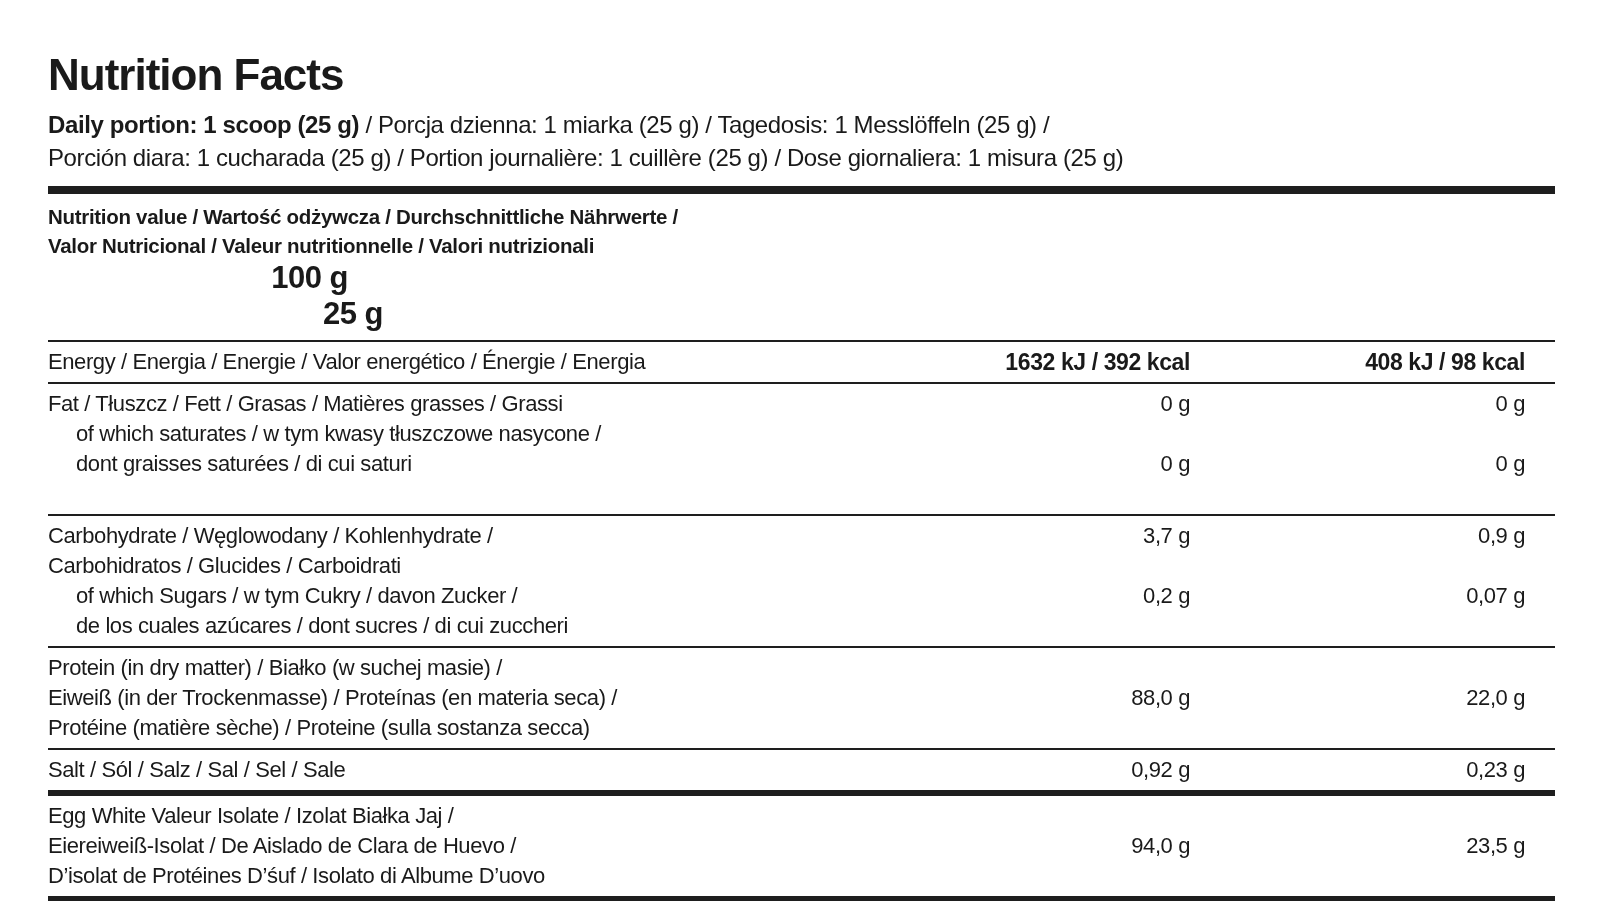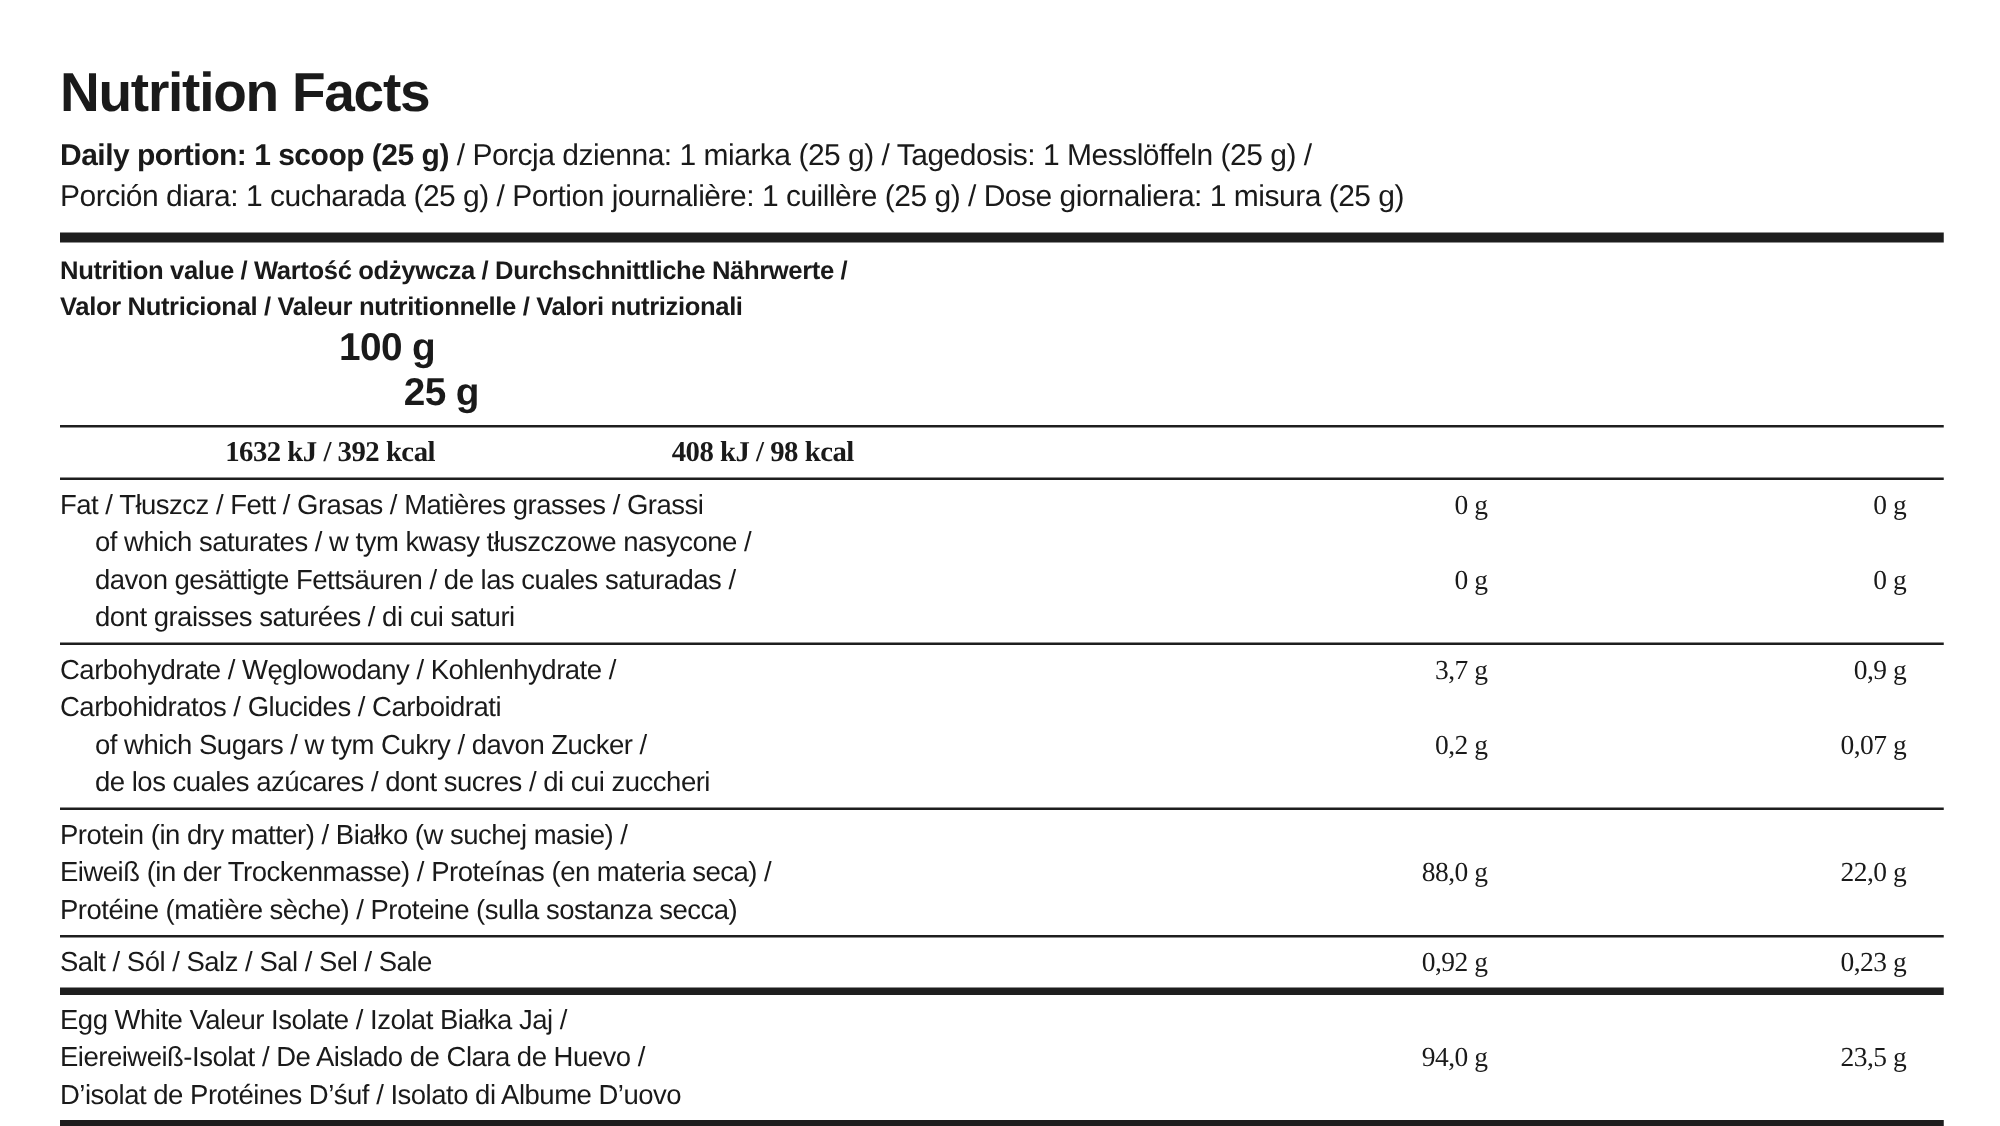--- a/index.html
+++ b/index.html
@@ -48,21 +48,21 @@
   .col-100 { width: 300px; }
   .col-25  { width: 365px; padding-right: 30px; box-sizing: border-box; }
   .line {
     height: 30px;
     display: flex;
     align-items: center;
     font-size: 22px;
     letter-spacing: -0.4px;
     white-space: nowrap;
   }
-  .col-100 .line, .col-25 .line { justify-content: flex-end; font-family: Liberation Serif, serif; }
+  .col-100 .line, .col-25 .line { justify-content: flex-end; }
   .indent { padding-left: 28px; }
   .header-row { padding: 8px 0; flex-direction: column; }
   .header-row .col-label .line {
     height: 29px;
     font-weight: bold;
     font-size: 20.5px;
     letter-spacing: -0.3px;
   }
   .header-row .colhead {
     display: flex;
@@ -92,33 +92,35 @@
     <div class="section header-row">
       <div class="col-label">
         <div class="line">Nutrition value / Wartość odżywcza / Durchschnittliche Nährwerte /</div>
         <div class="line">Valor Nutricional / Valeur nutritionnelle / Valori nutrizionali</div>
       </div>
       <div class="col-100 colhead">100 g</div>
       <div class="col-25 colhead">25 g</div>
     </div>
 
     <div class="section energy-row">
+      <div class="col-label">
+        <div class="line">Energy / Energia / Energie / Valor energético / Énergie / Energia</div>
+      </div>
       <div class="col-100">
         <div class="line val">1632 kJ / 392 kcal</div>
       </div>
       <div class="col-25">
         <div class="line val">408 kJ / 98 kcal</div>
       </div>
     </div>
 
     <div class="section">
       <div class="col-label">
         <div class="line">Fat / Tłuszcz / Fett / Grasas / Matières grasses / Grassi</div>
         <div class="line indent">of which saturates / w tym kwasy tłuszczowe nasycone /</div>
-        <div class="line indent">davon gesättigte Fettsäuren / de las cuales saturadas /</div>
         <div class="line indent">dont graisses saturées / di cui saturi</div>
       </div>
       <div class="col-100">
         <div class="line">0 g</div>
         <div class="line"></div>
         <div class="line">0 g</div>
         <div class="line"></div>
       </div>
       <div class="col-25">
         <div class="line">0 g</div>

